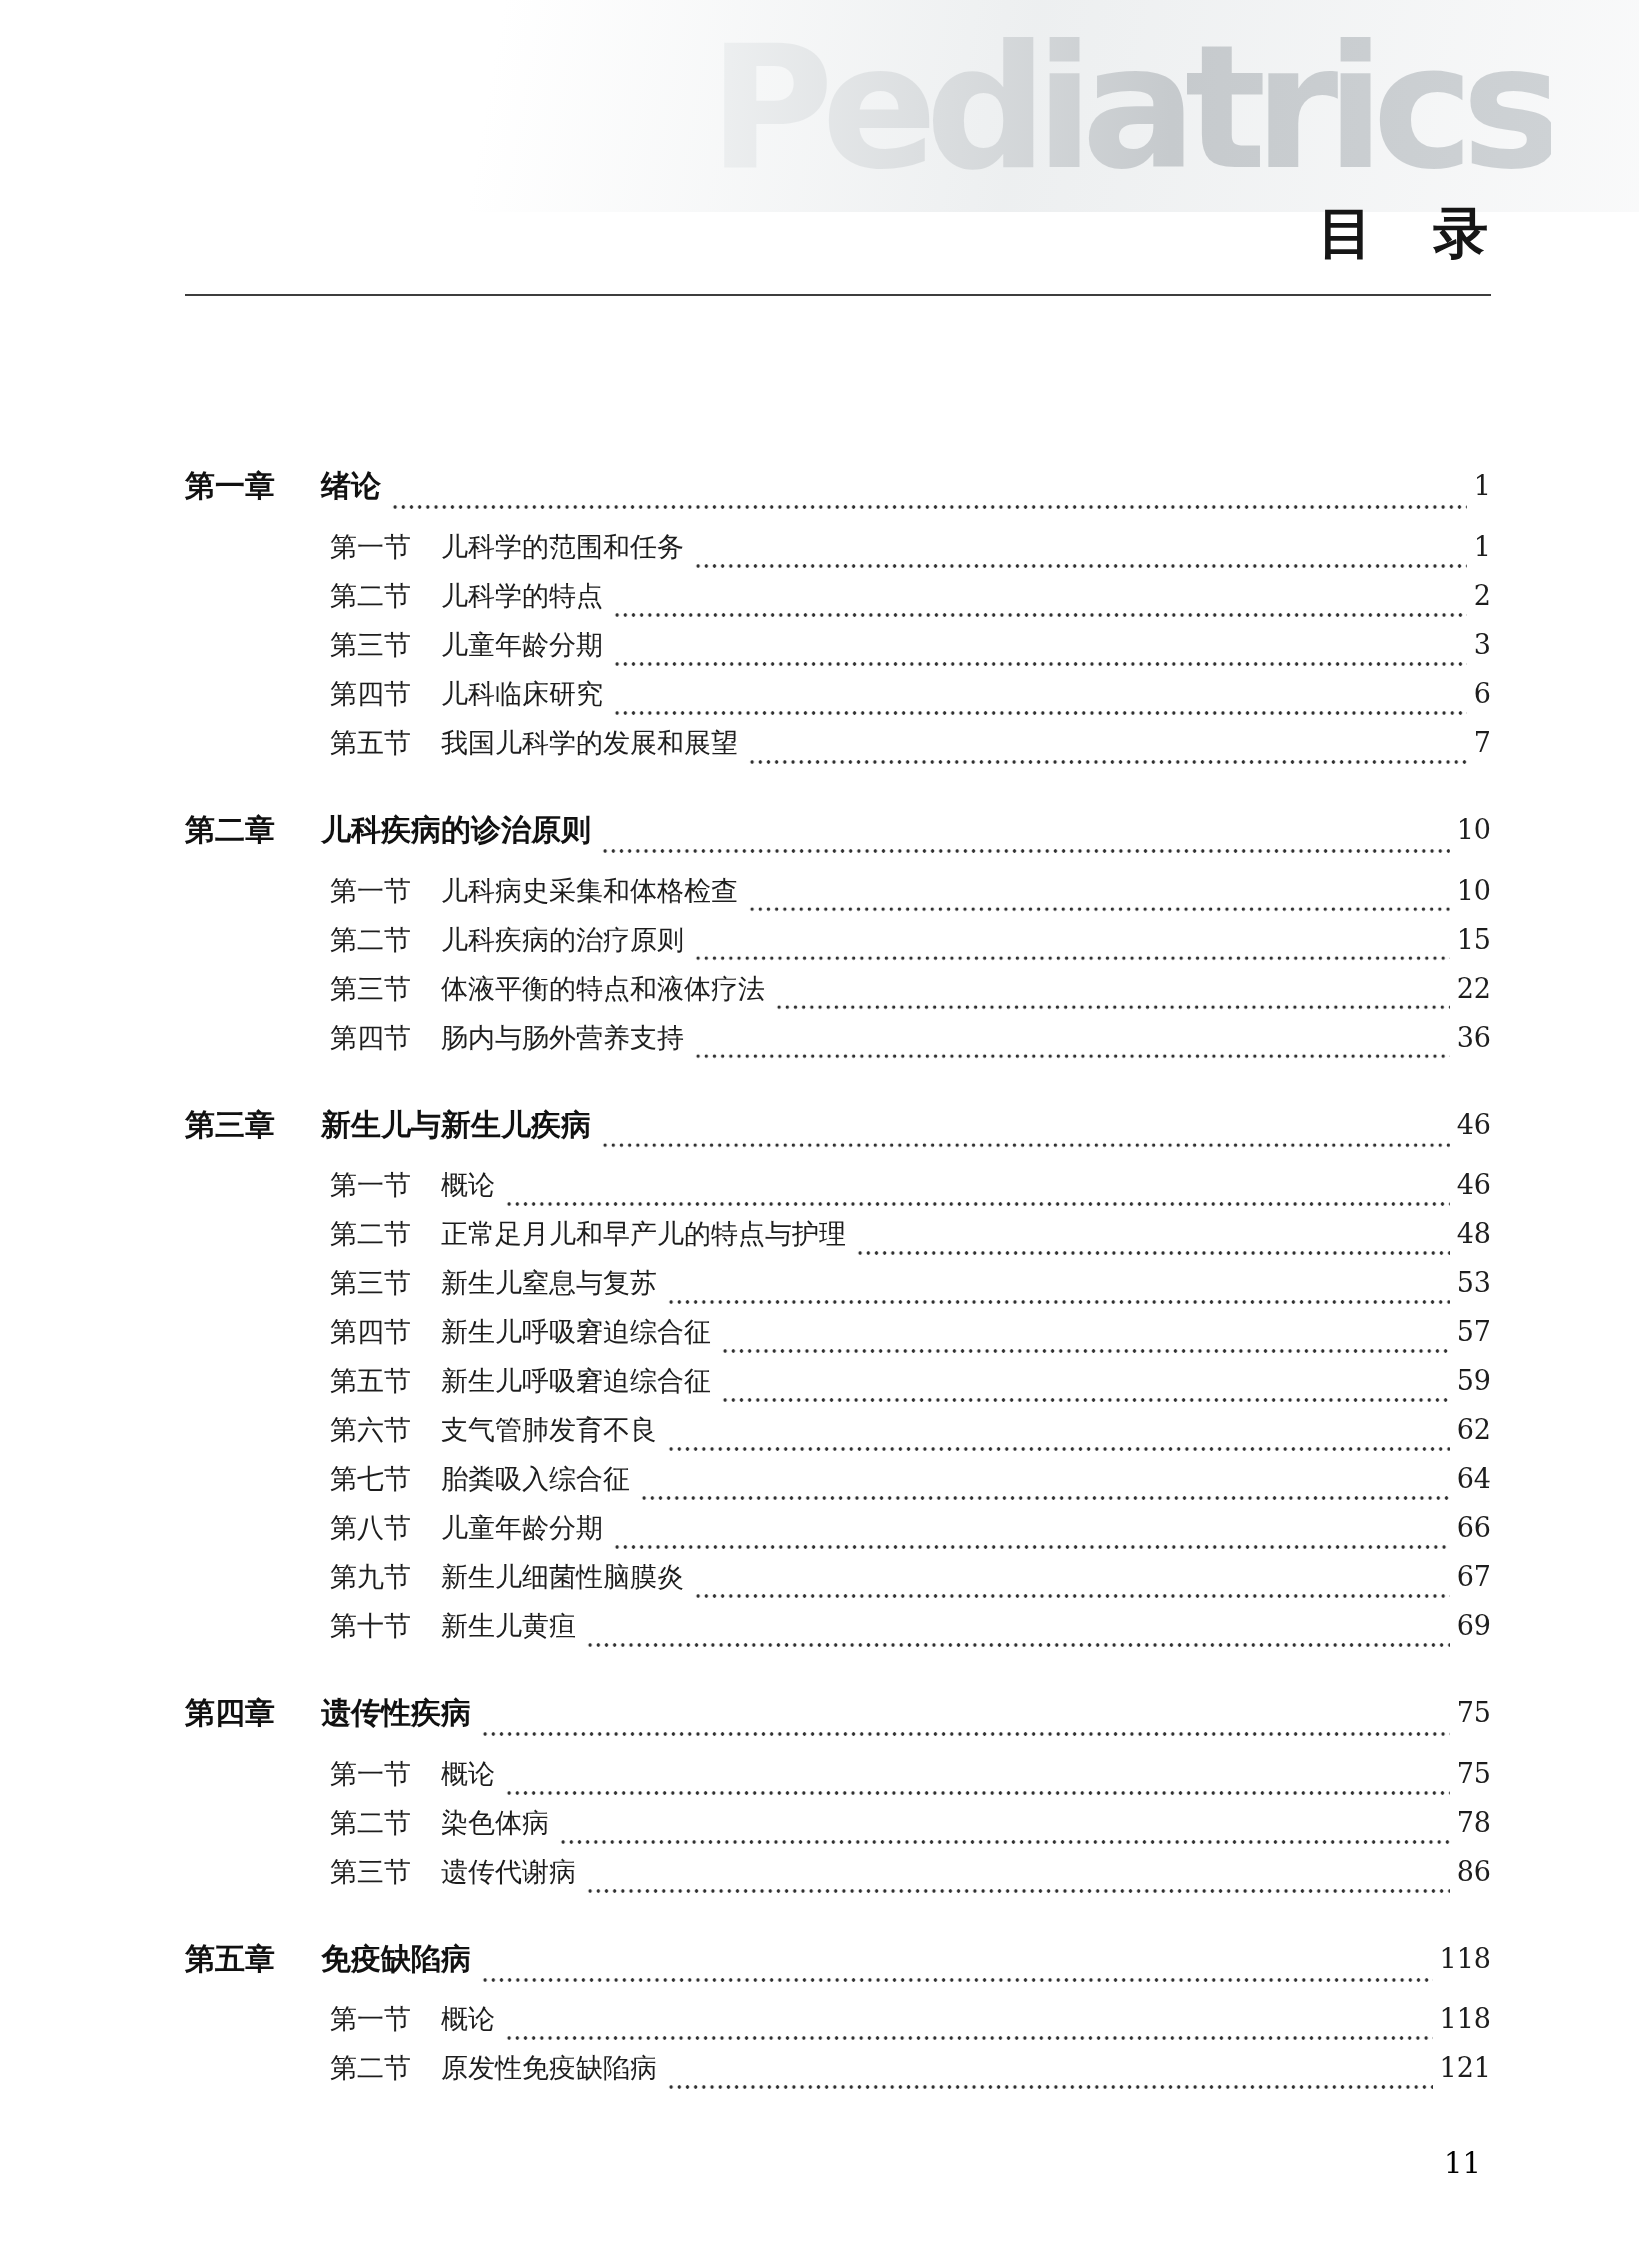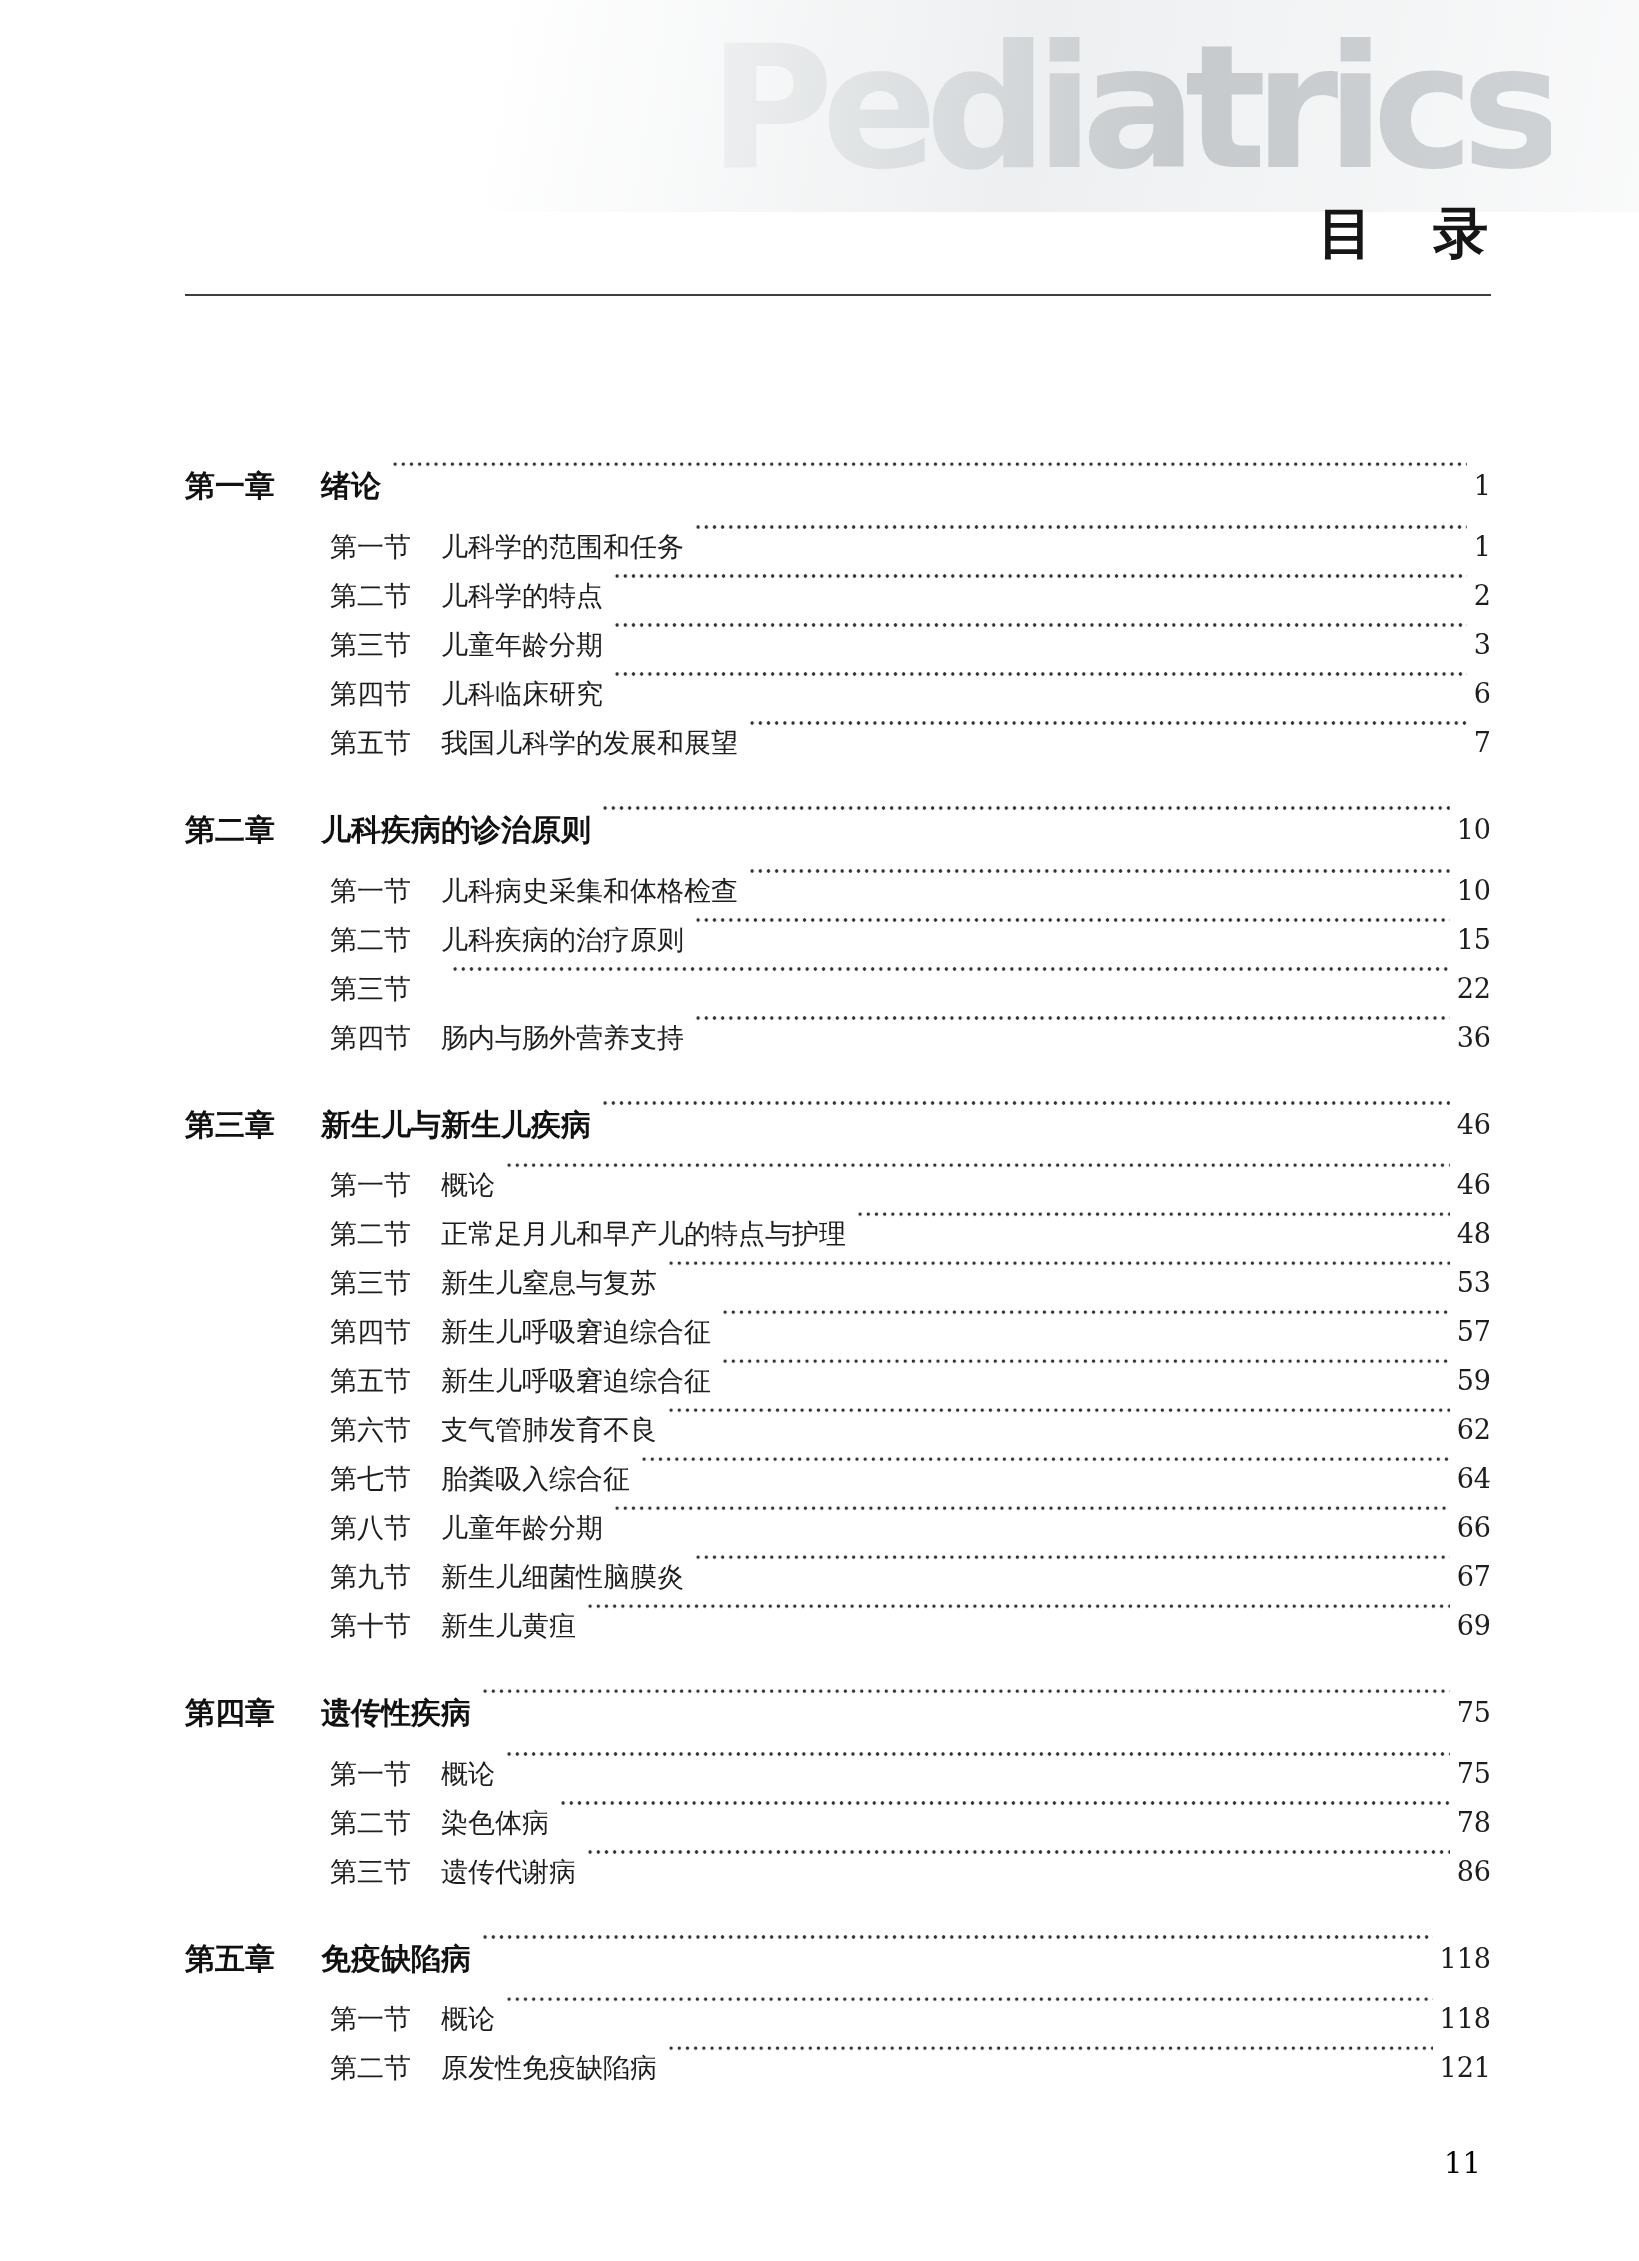--- a/index.html
+++ b/index.html
@@ -52,21 +52,21 @@
     font-weight:700;
     font-size:55px;
     line-height:1.05;
     letter-spacing:2.7px;
     color:#161616;
   }
   .rule { margin-top:31px; height:2.7px; background:#3d3d3d; }
 
   .toc { margin:163px 149px 0 185px; }
 
-  .row { display:flex; align-items:flex-start; }
+  .row { display:flex; align-items:flex-end; }
 
   .row.chapter {
     line-height:53px;
     margin:36px 0 9.6px 0;
     font-family:"DejaVu Sans", sans-serif;
     font-weight:700;
     font-size:30px;
     color:#111;
   }
   .row.chapter:first-child { margin-top:0; }
@@ -174,20 +174,21 @@
         <span class="pg">10</span>
       </div>
       <div class="row section">
         <span class="num">第二节</span>
         <span class="ttl">儿科疾病的治疗原则</span>
         <span class="leader"></span>
         <span class="pg">15</span>
       </div>
       <div class="row section">
         <span class="num">第三节</span>
+        <span class="ttl">体液平衡的特点和液体疗法</span>
         <span class="leader"></span>
         <span class="pg">22</span>
       </div>
       <div class="row section">
         <span class="num">第四节</span>
         <span class="ttl">肠内与肠外营养支持</span>
         <span class="leader"></span>
         <span class="pg">36</span>
       </div>
       <div class="row chapter">

